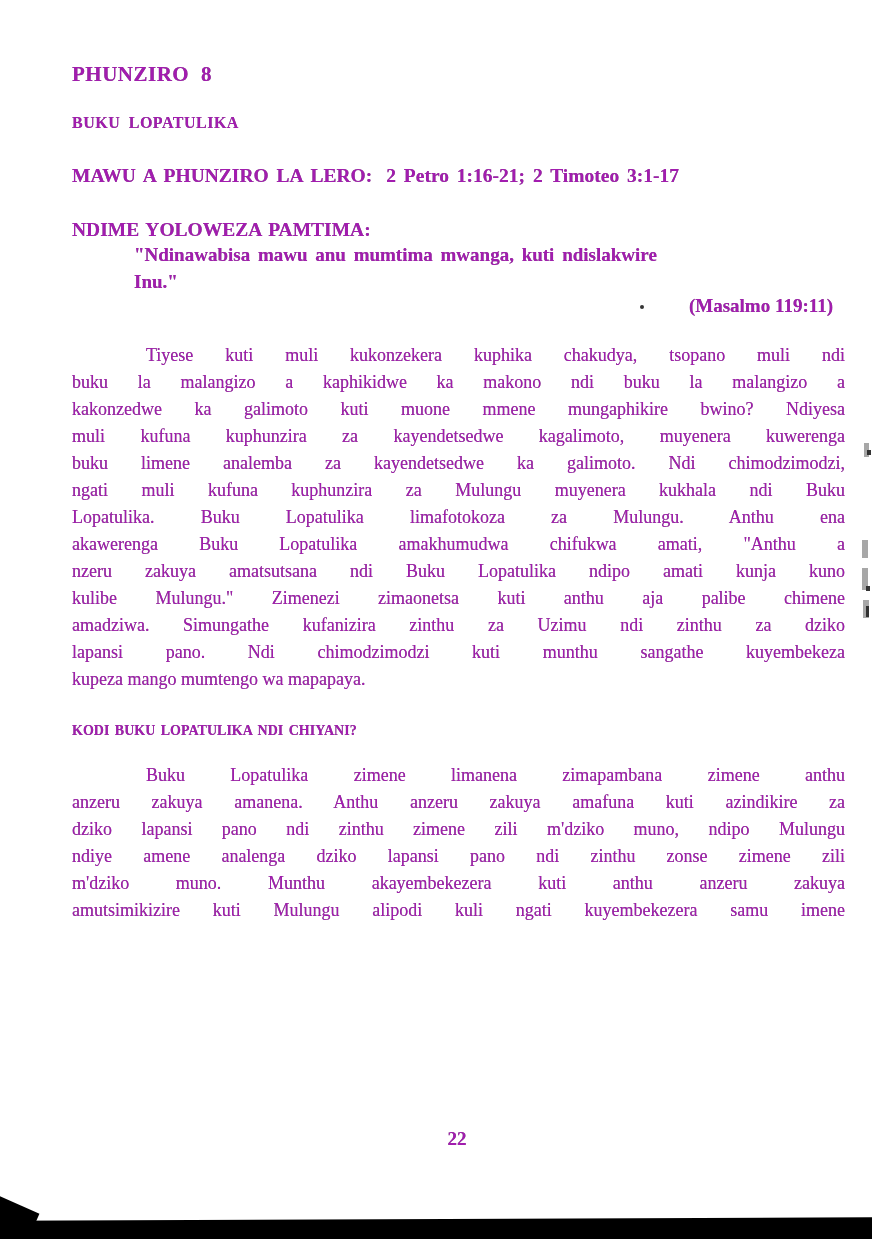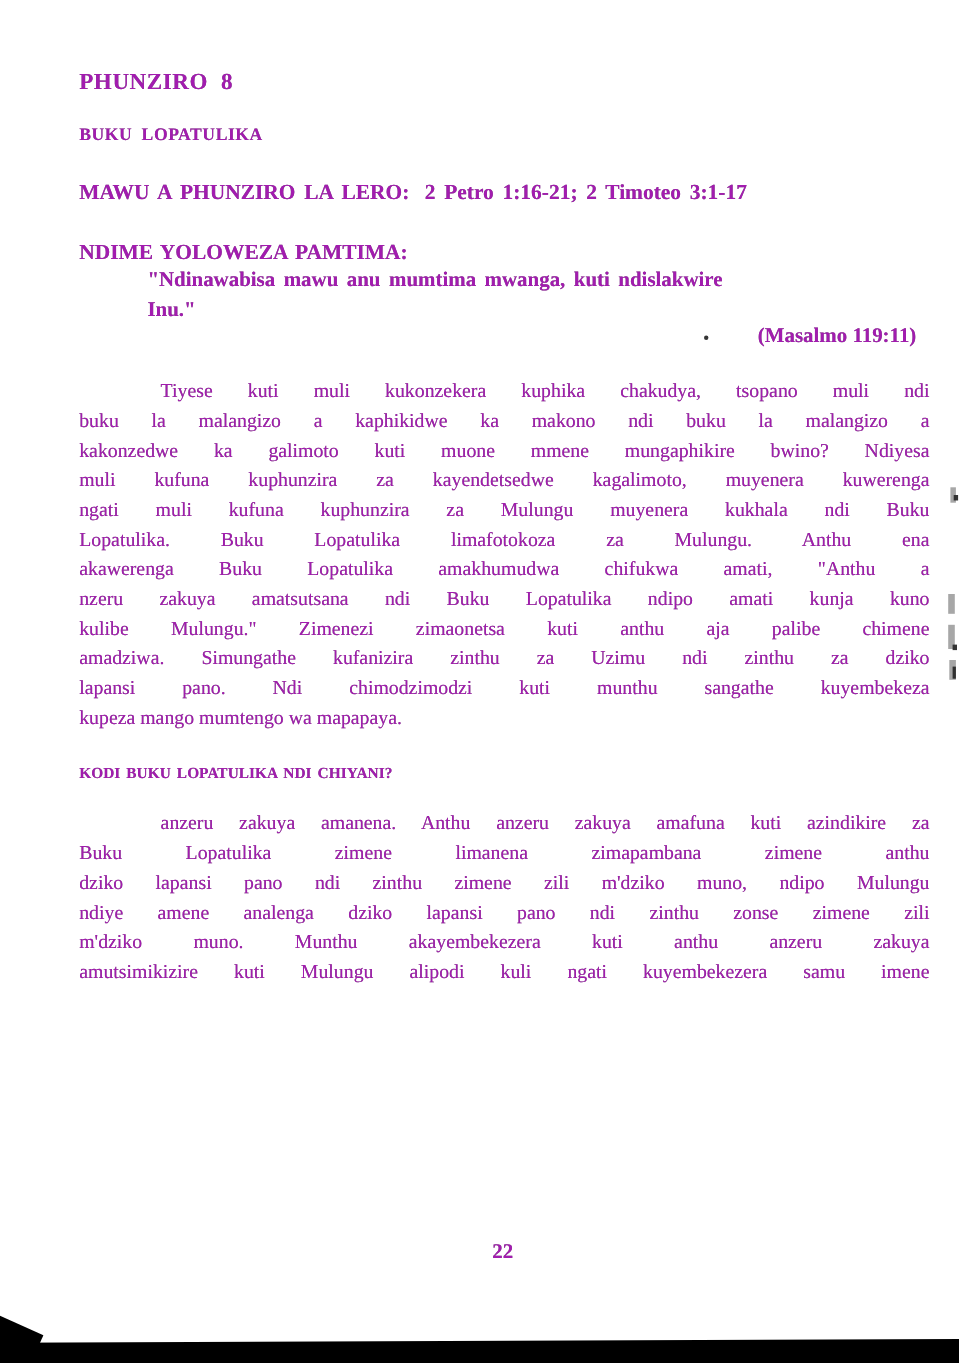--- a/index.html
+++ b/index.html
@@ -130,35 +130,36 @@
       </div>
 
     <div class="memory-ref">(Masalmo 119:11)</div>
 
     <div class="body-block">
       <div class="para">
           <div class="line">Tiyese kuti muli kukonzekera kuphika chakudya, tsopano muli ndi</div>
           <div class="line">buku la malangizo a kaphikidwe ka makono ndi buku la malangizo a</div>
           <div class="line">kakonzedwe ka galimoto kuti muone mmene mungaphikire bwino?  Ndiyesa</div>
           <div class="line">muli kufuna kuphunzira za kayendetsedwe kagalimoto, muyenera kuwerenga</div>
+          <div class="line">buku limene analemba za kayendetsedwe ka galimoto.  Ndi chimodzimodzi,</div>
           <div class="line">ngati muli kufuna kuphunzira za Mulungu muyenera kukhala ndi Buku</div>
           <div class="line">Lopatulika.  Buku Lopatulika limafotokoza za Mulungu.  Anthu ena</div>
           <div class="line">akawerenga Buku Lopatulika amakhumudwa chifukwa amati, "Anthu a</div>
           <div class="line">nzeru zakuya amatsutsana ndi Buku Lopatulika ndipo amati kunja kuno</div>
           <div class="line">kulibe Mulungu."  Zimenezi zimaonetsa kuti anthu aja palibe chimene</div>
           <div class="line">amadziwa.  Simungathe kufanizira zinthu za Uzimu ndi zinthu za dziko</div>
           <div class="line">lapansi pano.  Ndi chimodzimodzi kuti munthu sangathe kuyembekeza</div>
           <div class="line last">kupeza mango mumtengo wa mapapaya.</div>
         </div>
 
       <div class="section-heading">KODI BUKU LOPATULIKA NDI CHIYANI?</div>
 
       <div class="para">
+          <div class="line">Buku Lopatulika zimene limanena zimapambana zimene anthu</div>
           <div class="line">anzeru zakuya amanena.  Anthu anzeru zakuya amafuna kuti azindikire za</div>
-          <div class="line">Buku Lopatulika zimene limanena zimapambana zimene anthu</div>
           <div class="line">dziko lapansi pano ndi zinthu zimene zili m'dziko muno, ndipo Mulungu</div>
           <div class="line">ndiye amene analenga dziko lapansi pano ndi zinthu zonse zimene zili</div>
           <div class="line">m'dziko muno.  Munthu akayembekezera kuti anthu anzeru zakuya</div>
           <div class="line">amutsimikizire kuti Mulungu alipodi kuli ngati kuyembekezera samu imene</div>
         </div>
     </div>
   </div>
 
   <div class="page-number">22</div>
 

